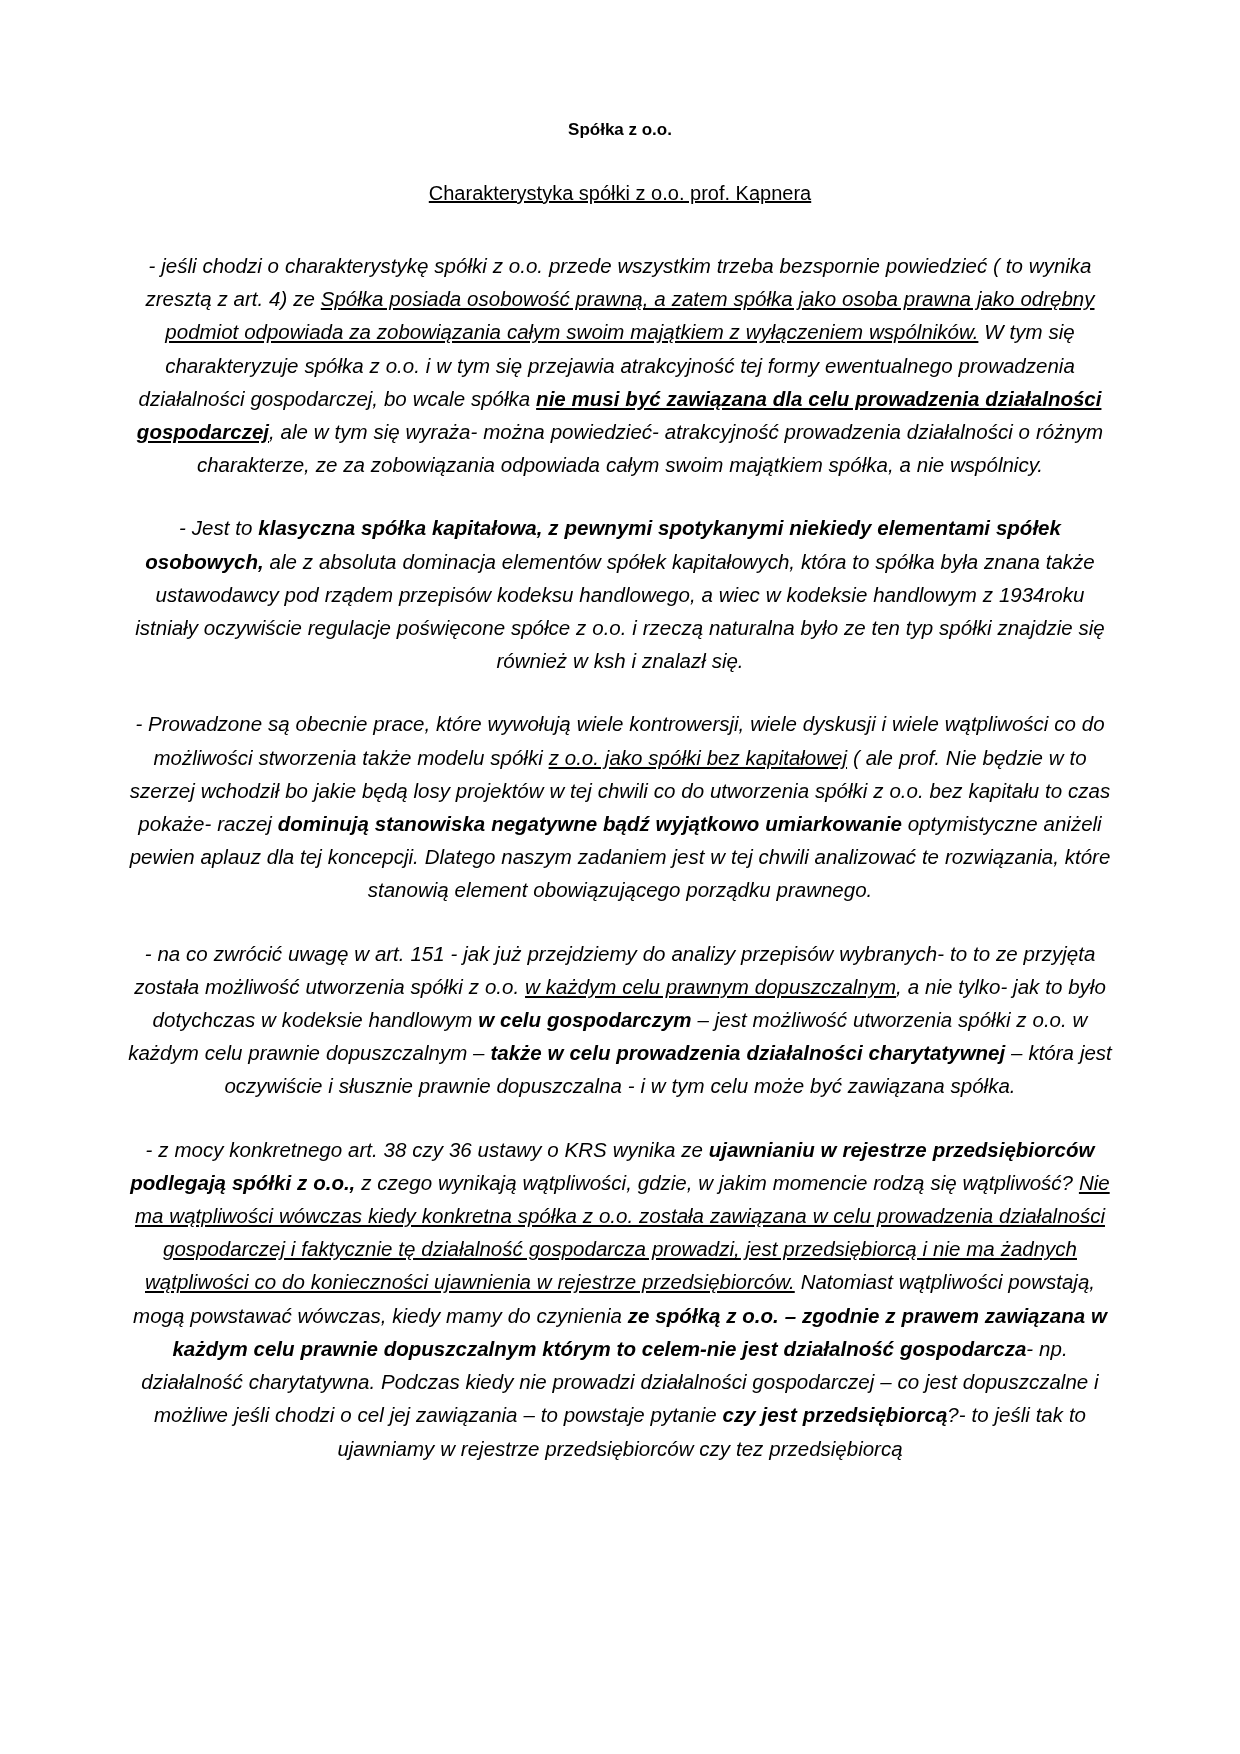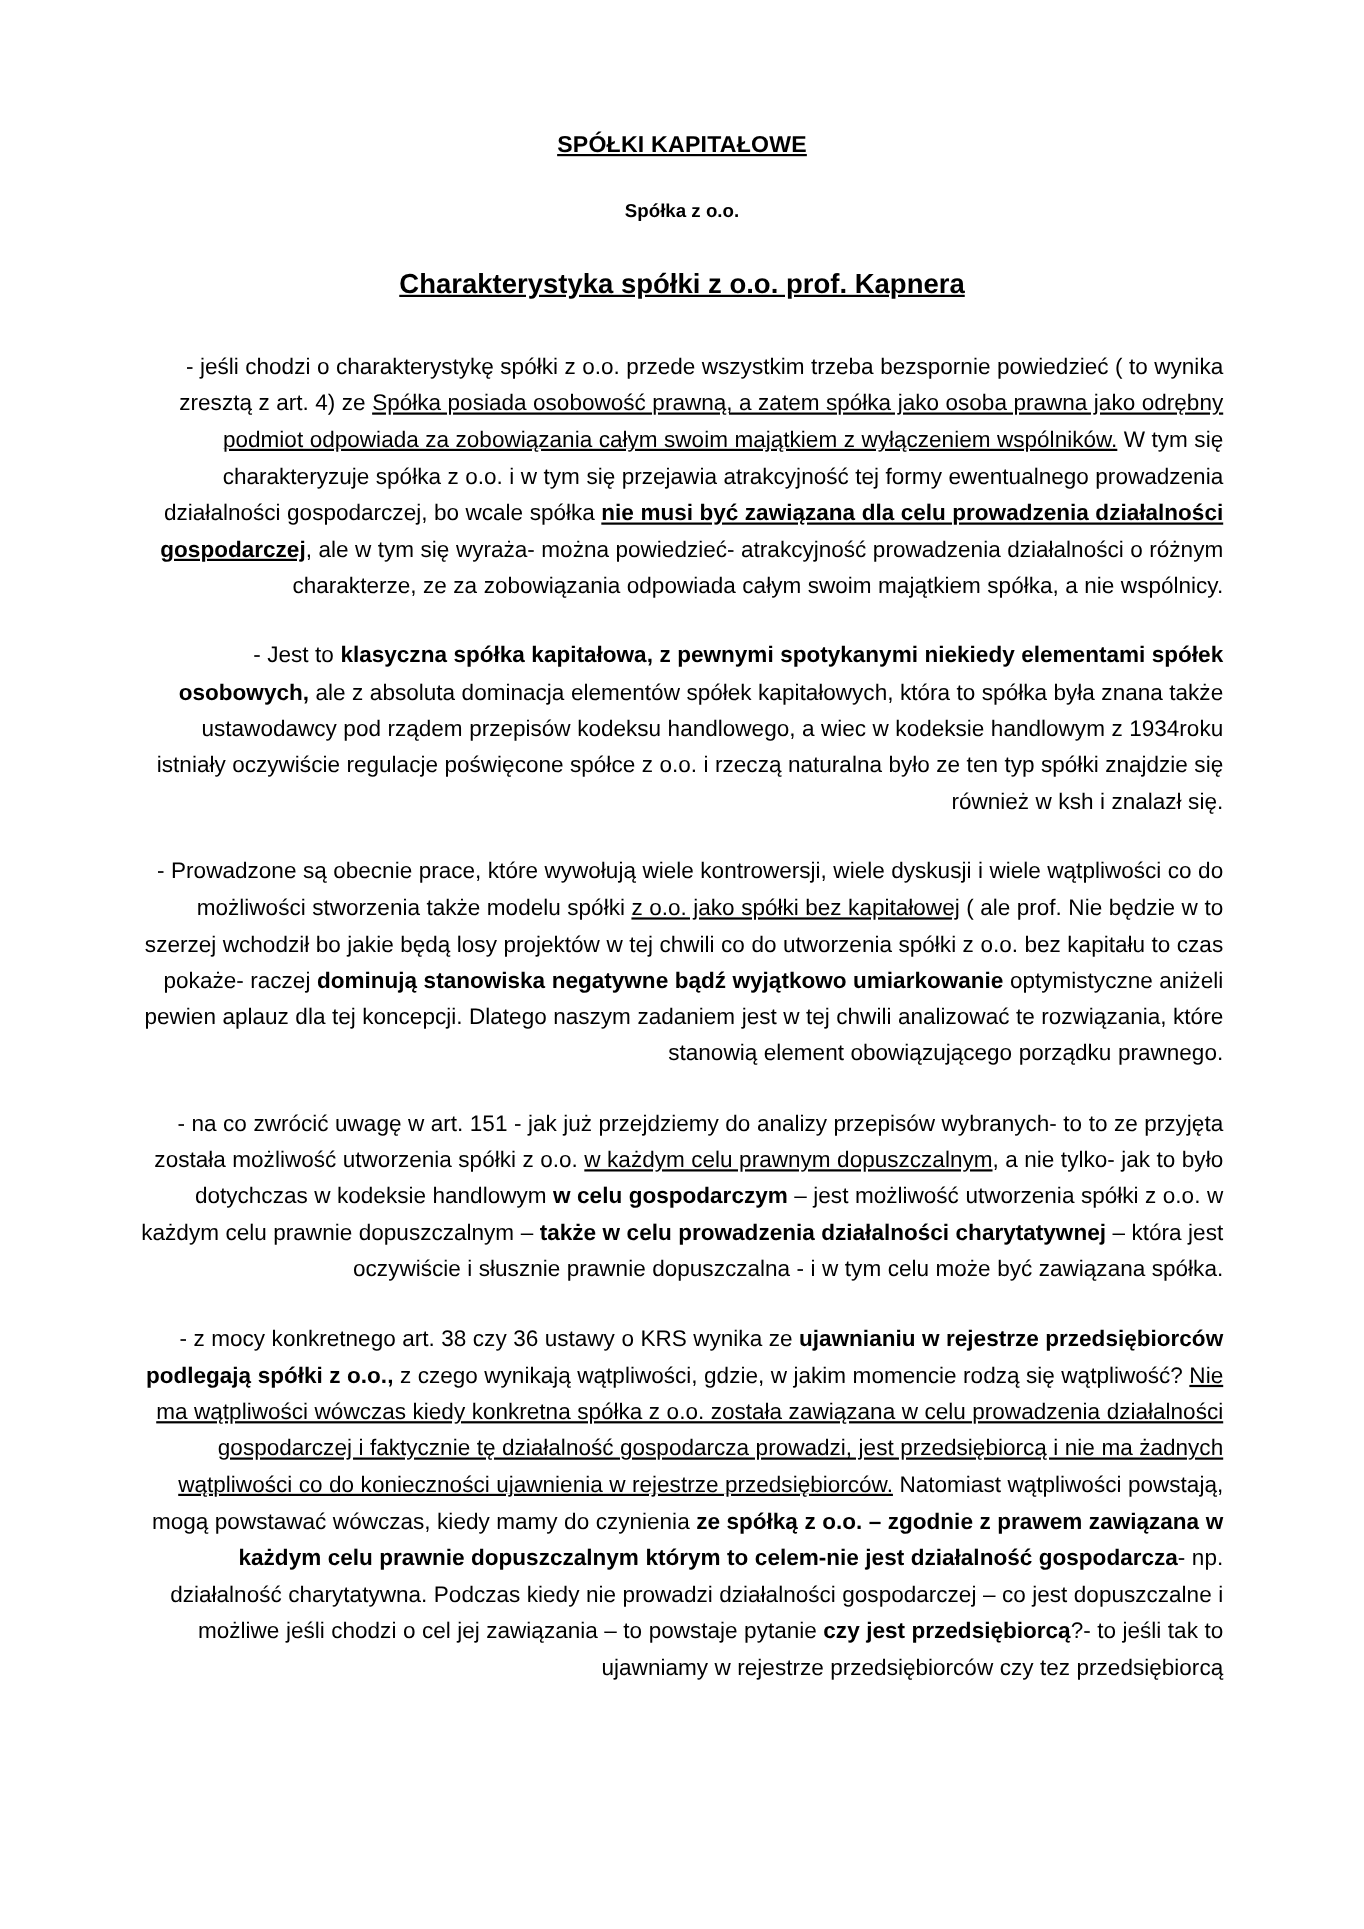--- a/index.html
+++ b/index.html
@@ -30,45 +30,45 @@
     margin: 0 0 38px 0;
   }
   .subtitle {
     text-align: center;
     font-size: 17px;
     font-weight: bold;
     margin: 0 0 42px 0;
   }
   .section-head {
     text-align: center;
-    font-size: 25px;
-    font-weight: bold;
+    font-size: 20px;
+    font-weight: normal;
     text-decoration: underline;
     margin: 0 0 44px 0;
   }
   p.para {
     font-size: 20.5px;
     line-height: 1.62;
     margin: 0 0 30px 0;
-    text-align: right;
+    text-align: center;
     word-spacing: 0.2px;
+    font-style: italic;
   }
   p.para:last-child {
     margin-bottom: 0;
   }
   b { font-weight: bold; }
   u { text-decoration: underline; text-underline-offset: 2px; }
   .bu { font-weight: bold; text-decoration: underline; text-underline-offset: 2px; }
 </style>
 </head>
 <body>
 
 <div class="page">
 
-  <h1 class="doc-title">SPÓŁKI KAPITAŁOWE</h1>
 
   <h2 class="subtitle">Spółka z o.o.</h2>
 
   <h3 class="section-head">Charakterystyka spółki z o.o. prof. Kapnera</h3>
 
   <div id="body-text">
       <p class="para"><span>- jeśli chodzi o charakterystykę spółki z o.o. przede wszystkim trzeba bezspornie powiedzieć ( to wynika zresztą z art. 4) ze </span><u>Spółka posiada osobowość prawną, a zatem spółka jako osoba prawna jako odrębny podmiot odpowiada za zobowiązania całym swoim majątkiem z wyłączeniem wspólników.</u><span> W tym  się charakteryzuje spółka z o.o.  i w tym się przejawia atrakcyjność  tej formy ewentualnego prowadzenia działalności gospodarczej, bo wcale spółka </span><span class="bu">nie musi być zawiązana  dla celu prowadzenia działalności gospodarczej</span><span>, ale w tym się wyraża- można powiedzieć- atrakcyjność  prowadzenia działalności  o różnym charakterze, ze za zobowiązania odpowiada całym swoim majątkiem spółka, a nie wspólnicy.</span></p>
       <p class="para"><span>- Jest to </span><b>klasyczna spółka kapitałowa,  z pewnymi spotykanymi  niekiedy elementami spółek osobowych,</b><span> ale z absoluta dominacja elementów spółek kapitałowych, która to spółka była znana także ustawodawcy  pod rządem przepisów kodeksu handlowego,   a wiec w kodeksie handlowym z 1934roku istniały oczywiście regulacje poświęcone spółce z o.o. i rzeczą naturalna było ze ten typ spółki znajdzie się również w ksh i znalazł się.</span></p>
       <p class="para"><span>- Prowadzone są obecnie prace, które wywołują wiele kontrowersji, wiele dyskusji i wiele wątpliwości  co do możliwości stworzenia także modelu spółki </span><u>z o.o. jako spółki bez kapitałowej</u><span> ( ale prof. Nie będzie w to szerzej wchodził bo jakie będą losy projektów w tej chwili co do utworzenia spółki z o.o.  bez kapitału  to czas pokaże- raczej </span><b>dominują stanowiska negatywne bądź wyjątkowo umiarkowanie</b><span> optymistyczne aniżeli pewien aplauz dla tej koncepcji. Dlatego naszym zadaniem jest w tej chwili analizować te rozwiązania, które stanowią element obowiązującego porządku prawnego.</span></p>
       <p class="para"><span>- na co zwrócić uwagę w art. 151 - jak już przejdziemy do analizy przepisów wybranych- to to ze przyjęta została możliwość utworzenia  spółki z o.o. </span><u>w każdym celu prawnym dopuszczalnym</u><span>, a nie tylko- jak to było dotychczas w kodeksie handlowym </span><b>w celu gospodarczym</b><span> – jest możliwość utworzenia spółki z o.o. w każdym celu prawnie dopuszczalnym – </span><b>także w celu prowadzenia działalności charytatywnej</b><span> – która jest oczywiście i słusznie prawnie dopuszczalna -  i w tym celu może być zawiązana spółka.</span></p>

